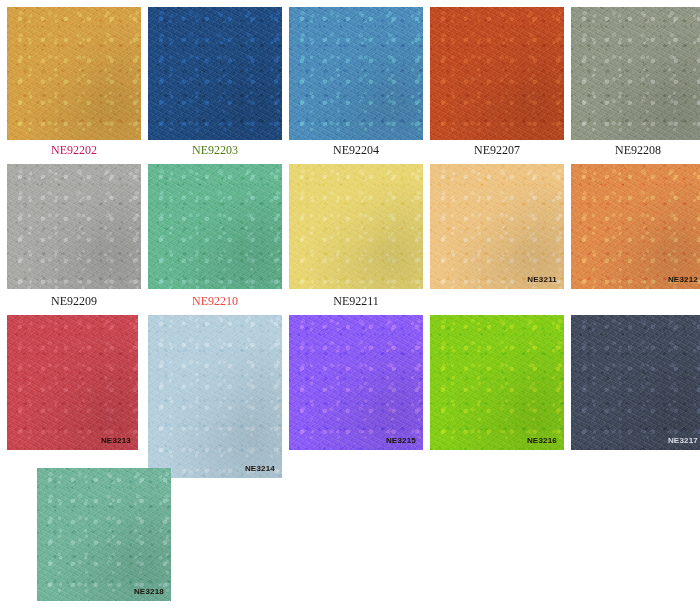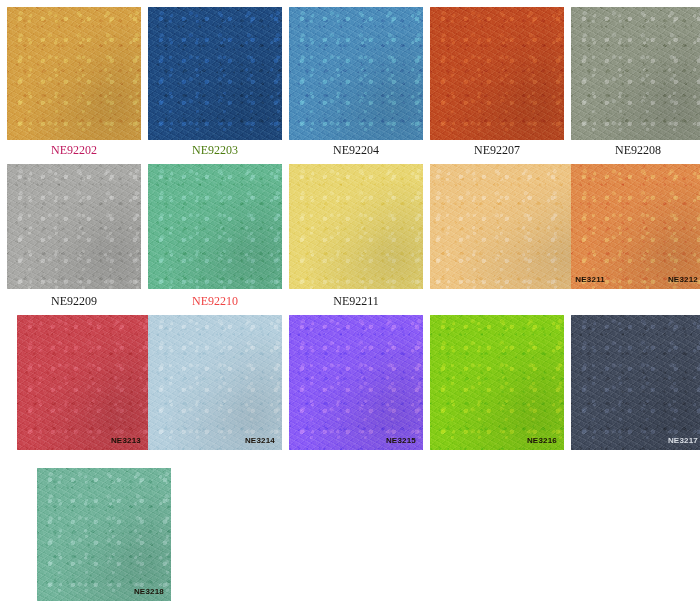--- a/index.html
+++ b/index.html
@@ -169,45 +169,45 @@
     </div>
     <div class="outer-label" style="left: 148px; top: 295px; width: 134px; color: #ef4444;">NE92210</div>
     <div class="swatch-cell" style="left: 289px; top: 164px; width: 134px; height: 125px;">
       <div class="swatch-tile" style="background: rgb(232, 214, 114);">
         <div class="tex"></div>
         <div class="tex2"></div>
         <div class="tex3"></div>
       </div>
     </div>
     <div class="outer-label" style="left: 289px; top: 295px; width: 134px; color: rgb(26, 26, 26);">NE92211</div>
-    <div class="swatch-cell" style="left: 430px; top: 164px; width: 134px; height: 125px; padding-left: 48px;">
+    <div class="swatch-cell" style="left: 430px; top: 164px; width: 134px; height: 125px;">
       <div class="swatch-tile" style="background: rgb(237, 196, 131);">
         <div class="tex"></div>
         <div class="tex2"></div>
         <div class="tex3"></div>
         <div class="inner-label" style="color: rgb(27, 18, 8);">NE3211</div>
       </div>
     </div>
     <div class="swatch-cell" style="left: 571px; top: 164px; width: 134px; height: 125px;">
       <div class="swatch-tile" style="background: rgb(224, 138, 74);">
         <div class="tex"></div>
         <div class="tex2"></div>
         <div class="tex3"></div>
         <div class="inner-label" style="color: rgb(27, 18, 8);">NE3212</div>
       </div>
     </div>
-    <div class="swatch-cell" style="left: 17px; top: 315px; width: 131px; height: 135px;">
+    <div class="swatch-cell" style="left: 7px; top: 315px; width: 131px; height: 135px;">
       <div class="swatch-tile" style="background: rgb(201, 69, 79);">
         <div class="tex"></div>
         <div class="tex2"></div>
         <div class="tex3"></div>
         <div class="inner-label" style="color: rgb(27, 18, 8);">NE3213</div>
       </div>
     </div>
-    <div class="swatch-cell" style="left: 148px; top: 315px; width: 134px; height: 135px;">
+    <div class="swatch-cell" style="left: 148px; top: 315px; width: 134px; height: 163px;">
       <div class="swatch-tile" style="background: rgb(181, 207, 221);">
         <div class="tex"></div>
         <div class="tex2"></div>
         <div class="tex3"></div>
         <div class="inner-label" style="color: rgb(27, 18, 8);">NE3214</div>
       </div>
     </div>
     <div class="swatch-cell" style="left: 289px; top: 315px; width: 134px; height: 135px;">
       <div class="swatch-tile" style="background: #8b5cf6;">
         <div class="tex"></div>

